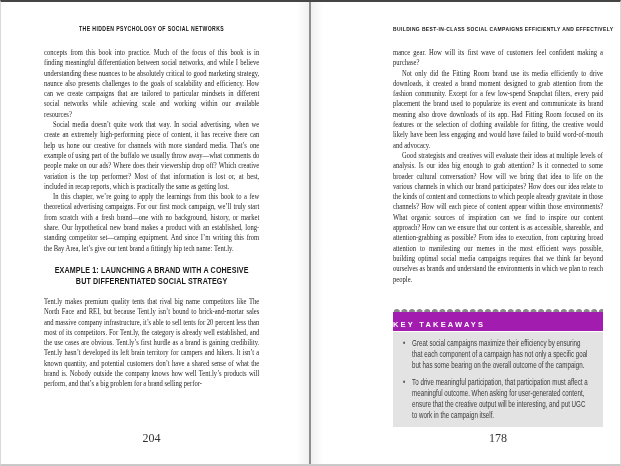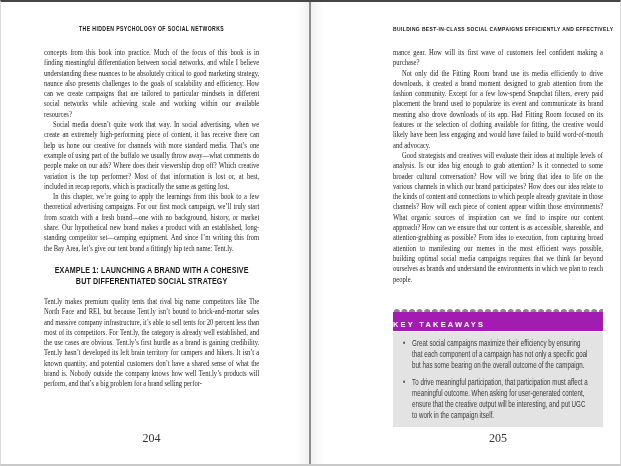--- a/index.html
+++ b/index.html
@@ -104,15 +104,15 @@
             <span class="kt-text">Great social campaigns maximize their efficiency by ensuring that each component of a campaign has not only a specific goal but has some bearing on the overall outcome of the campaign.</span>
           </div>
           <div class="kt-item">
             <span class="kt-marker">•</span>
             <span class="kt-text">To drive meaningful participation, that participation must affect a meaningful outcome. When asking for user-generated content, ensure that the creative output will be interesting, and put UGC to work in the campaign itself.</span>
           </div>
         </div>
       </div>
     </div>
 
-    <div class="page-number">205</div>
+    <div class="page-number">178</div>
   </section>
 </div>
 
 </body></html>

